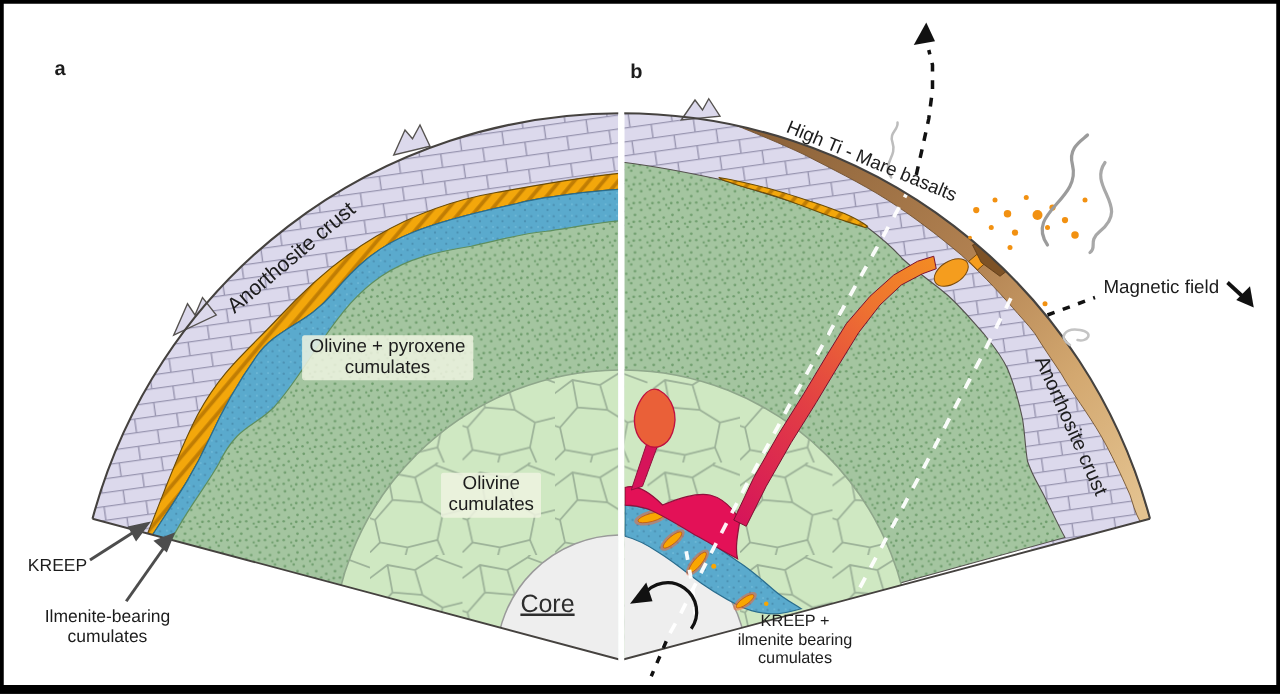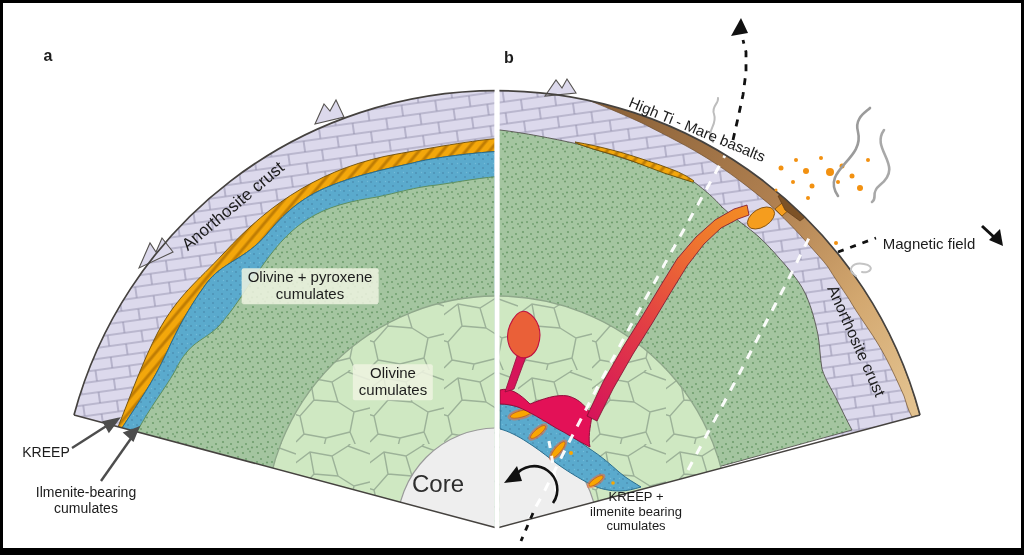--- a/index.html
+++ b/index.html
@@ -4,21 +4,21 @@
 <style>
   html,body{margin:0;padding:0;background:#222;font-family:"Liberation Sans",sans-serif;}
   .frame{position:relative;width:1024px;height:555px;background:#000;overflow:hidden;}
   .frame svg{position:absolute;left:0;top:0;}
   .label{position:absolute;transform:translate(-50%,-50%);color:#1c1c1c;white-space:nowrap;
          text-align:center;line-height:1.12;z-index:5;}
   .panel-letter{font-size:16px;font-weight:600;}
   .rot{transform-origin:center center;}
   .boxed{background:rgba(238,243,224,.85);padding:1px 6px;border-radius:2px;}
   .lab14{font-size:14px;text-align:center;} .lab15{font-size:15px;} .lab13{font-size:13px;}
-  .lab17{font-size:17px;} .lab16{font-size:16px;} .lab20{font-size:24px;color:#2e2e2e;}
+  .lab17{font-size:17px;} .lab16{font-size:16px;} .lab20{font-size:20px;color:#2e2e2e;text-decoration:underline;}
   .line{display:block;}
 </style>
 </head>
 <body>
 
 <div class="frame">
 <svg width="1024" height="555" viewBox="0 0 1024 555">
   <defs>
     <clipPath id="fanClip">
           <path d="M74,415 A438,438 0 0 1 920,415 L497,528 Z"></path>
@@ -240,34 +240,34 @@
 
 <div class="label lab16 rot" style="left:856px;top:341px;transform:translate(-50%,-50%) rotate(66deg);">Anorthosite crust</div>
 
 <div class="label lab15 rot" style="left:697px;top:130px;transform:translate(-50%,-50%) rotate(22.5deg);">High Ti - Mare basalts</div>
 
 <div class="label lab15 boxed" style="left:310px;top:286px;">
   <span class="line">Olivine + pyroxene</span>
   <span class="line">cumulates</span>
 </div>
 
-<div class="label lab15 boxed" style="left:393px;top:382px;">
+<div class="label lab15 boxed" style="left:393px;top:396px;">
   <span class="line">Olivine</span>
   <span class="line">cumulates</span>
 </div>
 
 <div class="label lab20" style="left:438px;top:484px;">Core</div>
 
 <div class="label lab14" style="left:46px;top:453px;">KREEP</div>
 
 <div class="label lab14" style="left:86px;top:501px;">
   <span class="line">Ilmenite-bearing</span>
   <span class="line">cumulates</span>
 </div>
 
 <div class="label lab13" style="left:636px;top:512px;">
   <span class="line">KREEP +</span>
   <span class="line">ilmenite bearing</span>
   <span class="line">cumulates</span>
 </div>
 
-<div class="label lab15" style="left:929px;top:244px;">Magnetic field</div>
+<div class="label lab15" style="left:929px;top:231px;">Magnetic field</div>
 </div>
 
 </body></html>

